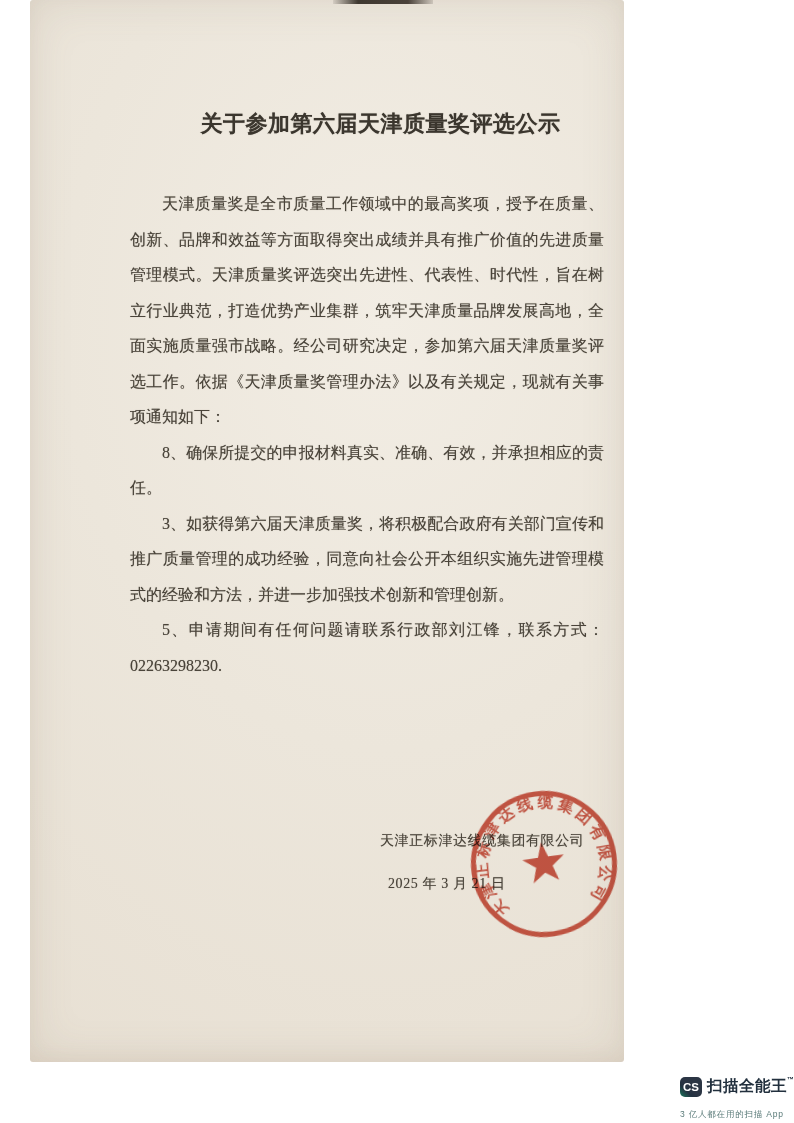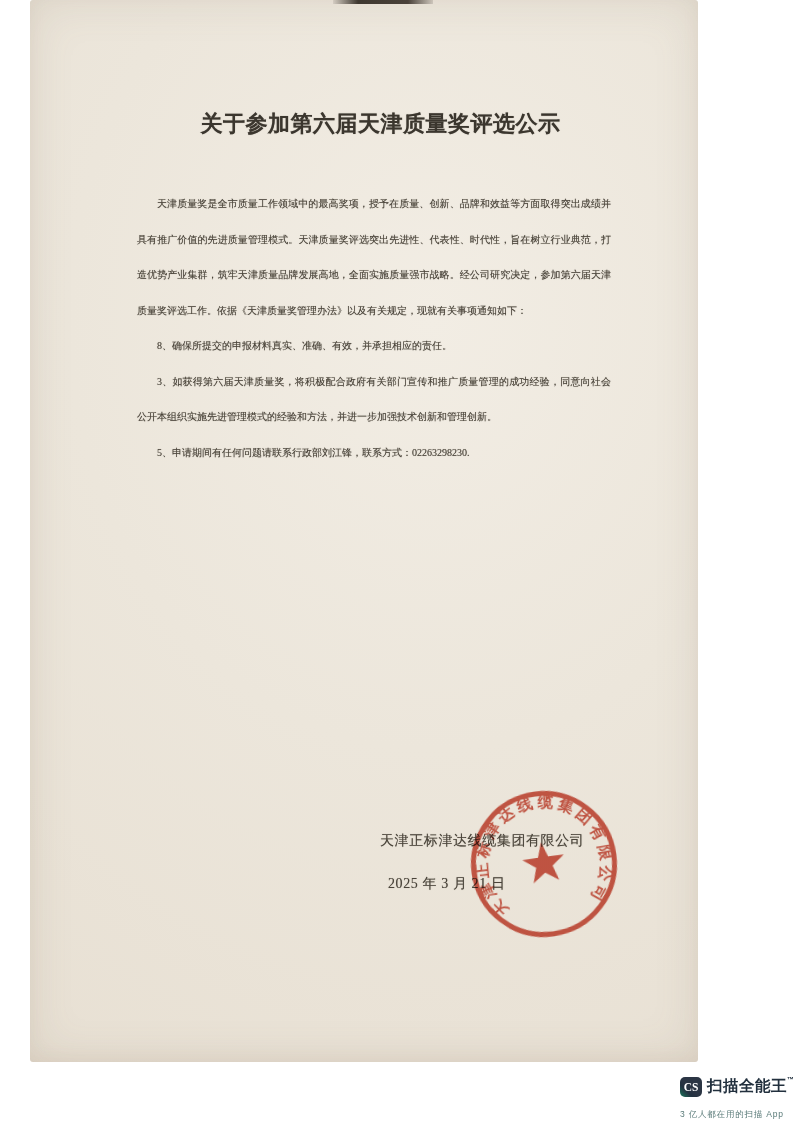--- a/index.html
+++ b/index.html
@@ -1,42 +1,42 @@
 <!DOCTYPE html>
 <html><head>
 <meta charset="utf-8">
 <style>
   * { margin: 0; padding: 0; box-sizing: border-box; }
   html, body { width: 794px; height: 1123px; background: #ffffff; overflow: hidden; }
   body { position: relative; font-family: "Liberation Serif", "DejaVu Serif", serif; }
 
   
   .photo {
-    position: absolute; left: 30px; top: 0; width: 668px; height: 1062px;
+    position: absolute; left: 30px; top: 0; width: 594px; height: 1062px;
     background:
       radial-gradient(120% 90% at 60% 30%, #f2ede4 0%, #ece6db 45%, #e7dfd2 100%);
     box-shadow: inset 0 0 46px rgba(118, 104, 84, 0.14), inset 0 -6px 14px rgba(210,190,170,0.18);
     border-radius: 3px;
   }
   .top-strip {
     position: absolute; left: 303px; top: 0; width: 100px; height: 4px;
     background: linear-gradient(90deg, rgba(62,56,48,0.1), #3e3830 25%, #4a423a 75%, rgba(62,56,48,0.15));
   }
 
   .doc-title {
     position: absolute; left: -12px; top: 109px; width: 725px;
     text-align: center;
     font-size: 22px; font-weight: bold; letter-spacing: 0.5px;
     color: #3b362e;
     text-shadow: 0 0 0.8px rgba(59,54,46,0.55);
   }
 
   .doc-body {
-    position: absolute; left: 107px; top: 186px; width: 474px;
-    font-size: 10px; line-height: 35.5px; color: #4a443a;
+    position: absolute; left: 100px; top: 186px; width: 474px;
+    font-size: 16px; line-height: 35.5px; color: #4a443a;
     text-align: justify;
     text-shadow: 0 0 0.7px rgba(71,66,55,0.5);
   }
   .doc-body p { text-indent: 2em; }
 
   .sig-company {
     position: absolute; left: 350px; top: 832px;
     font-size: 14px; letter-spacing: 0.6px; color: #4a443a;
     text-shadow: 0 0 0.7px rgba(71,66,55,0.5);
   }
@@ -57,21 +57,21 @@
     font-family: "Liberation Serif", "DejaVu Serif", serif;
     font-size: 15.5px; font-weight: bold; letter-spacing: 1px;
   }
 
   
   .wm { position: absolute; left: 680px; top: 1076px; width: 110px; }
   .wm-row { display: flex; align-items: center; }
   .wm-badge {
     width: 22px; height: 20px; border-radius: 5px;
     background: linear-gradient(225deg, #2b3544 52%, #233140 70%, #12a26b 118%);
-    color: #ffffff; font-family: Liberation Serif, serif;
+    color: #ffffff; font-family: Liberation Sans, sans-serif;
     font-size: 11.5px; font-weight: bold;
     display: flex; align-items: center; justify-content: center;
     flex: 0 0 auto;
     text-align: center;
   }
   .wm-name {
     margin-left: 5px; font-family: "Liberation Sans", sans-serif;
     font-size: 15.5px; font-weight: bold; color: #22303e; letter-spacing: 0.5px;
     white-space: nowrap;
   }

